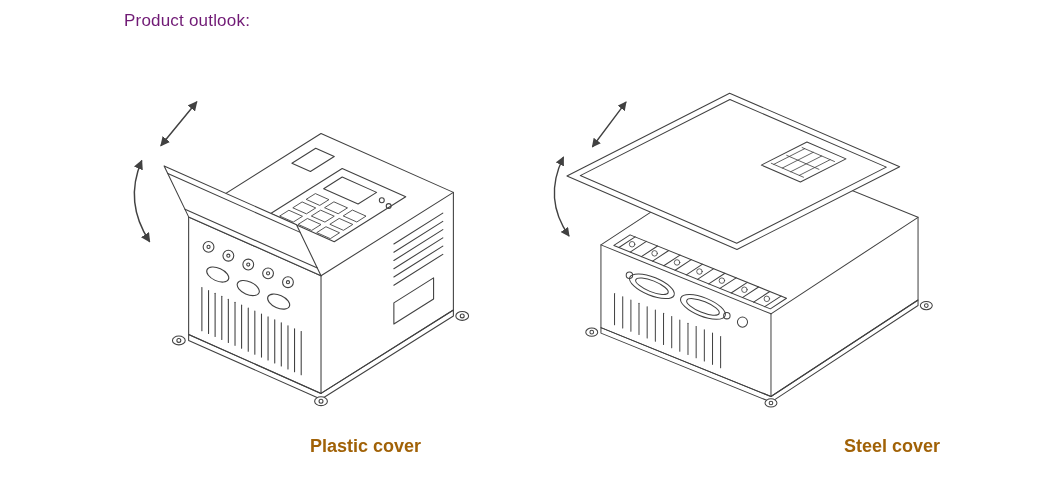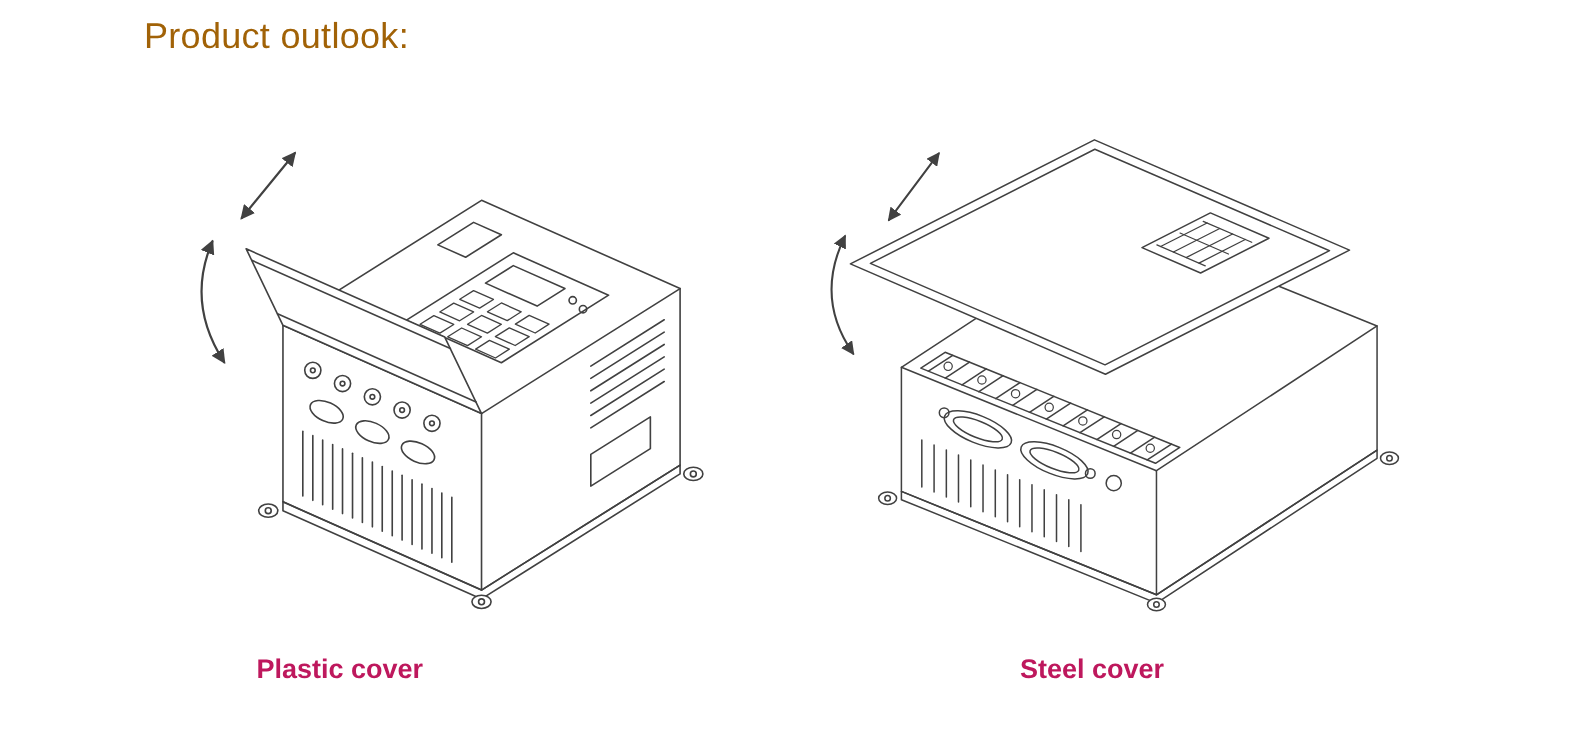--- a/index.html
+++ b/index.html
@@ -1,20 +1,20 @@
 <!DOCTYPE html>
 <html><head>
 <meta charset="utf-8">
 <style>
   *{margin:0;padding:0;box-sizing:border-box}
   html,body{width:1059px;height:496px;background:#ffffff;overflow:hidden;
     font-family:"Liberation Sans","DejaVu Sans",sans-serif;position:relative}
-  .page-title{position:absolute;left:96px;top:11px;font-size:24px;color:#a16207;letter-spacing:.2px}
+  .page-title{position:absolute;left:124px;top:11px;font-size:17px;color:#701a75;letter-spacing:.2px}
   .figure{position:absolute}
-  .caption{position:absolute;top:436px;font-size:18px;font-weight:bold;color:#be185d;text-align:left}
+  .caption{position:absolute;top:436px;font-size:18px;font-weight:bold;color:#a16207;text-align:right}
   .caption.c1{left:171px;width:250px}
   .caption.c2{left:680px;width:260px}
   svg line,svg polygon,svg polyline,svg path,svg ellipse,svg circle{
     stroke:#414141;stroke-width:1.1;fill:none;stroke-linecap:round;stroke-linejoin:round}
   svg .fw{fill:#ffffff}
   svg .arrow{stroke-width:1.5}
   svg .thin{stroke-width:.9}
   marker path{fill:#414141;stroke:none}
 </style>
 </head>

